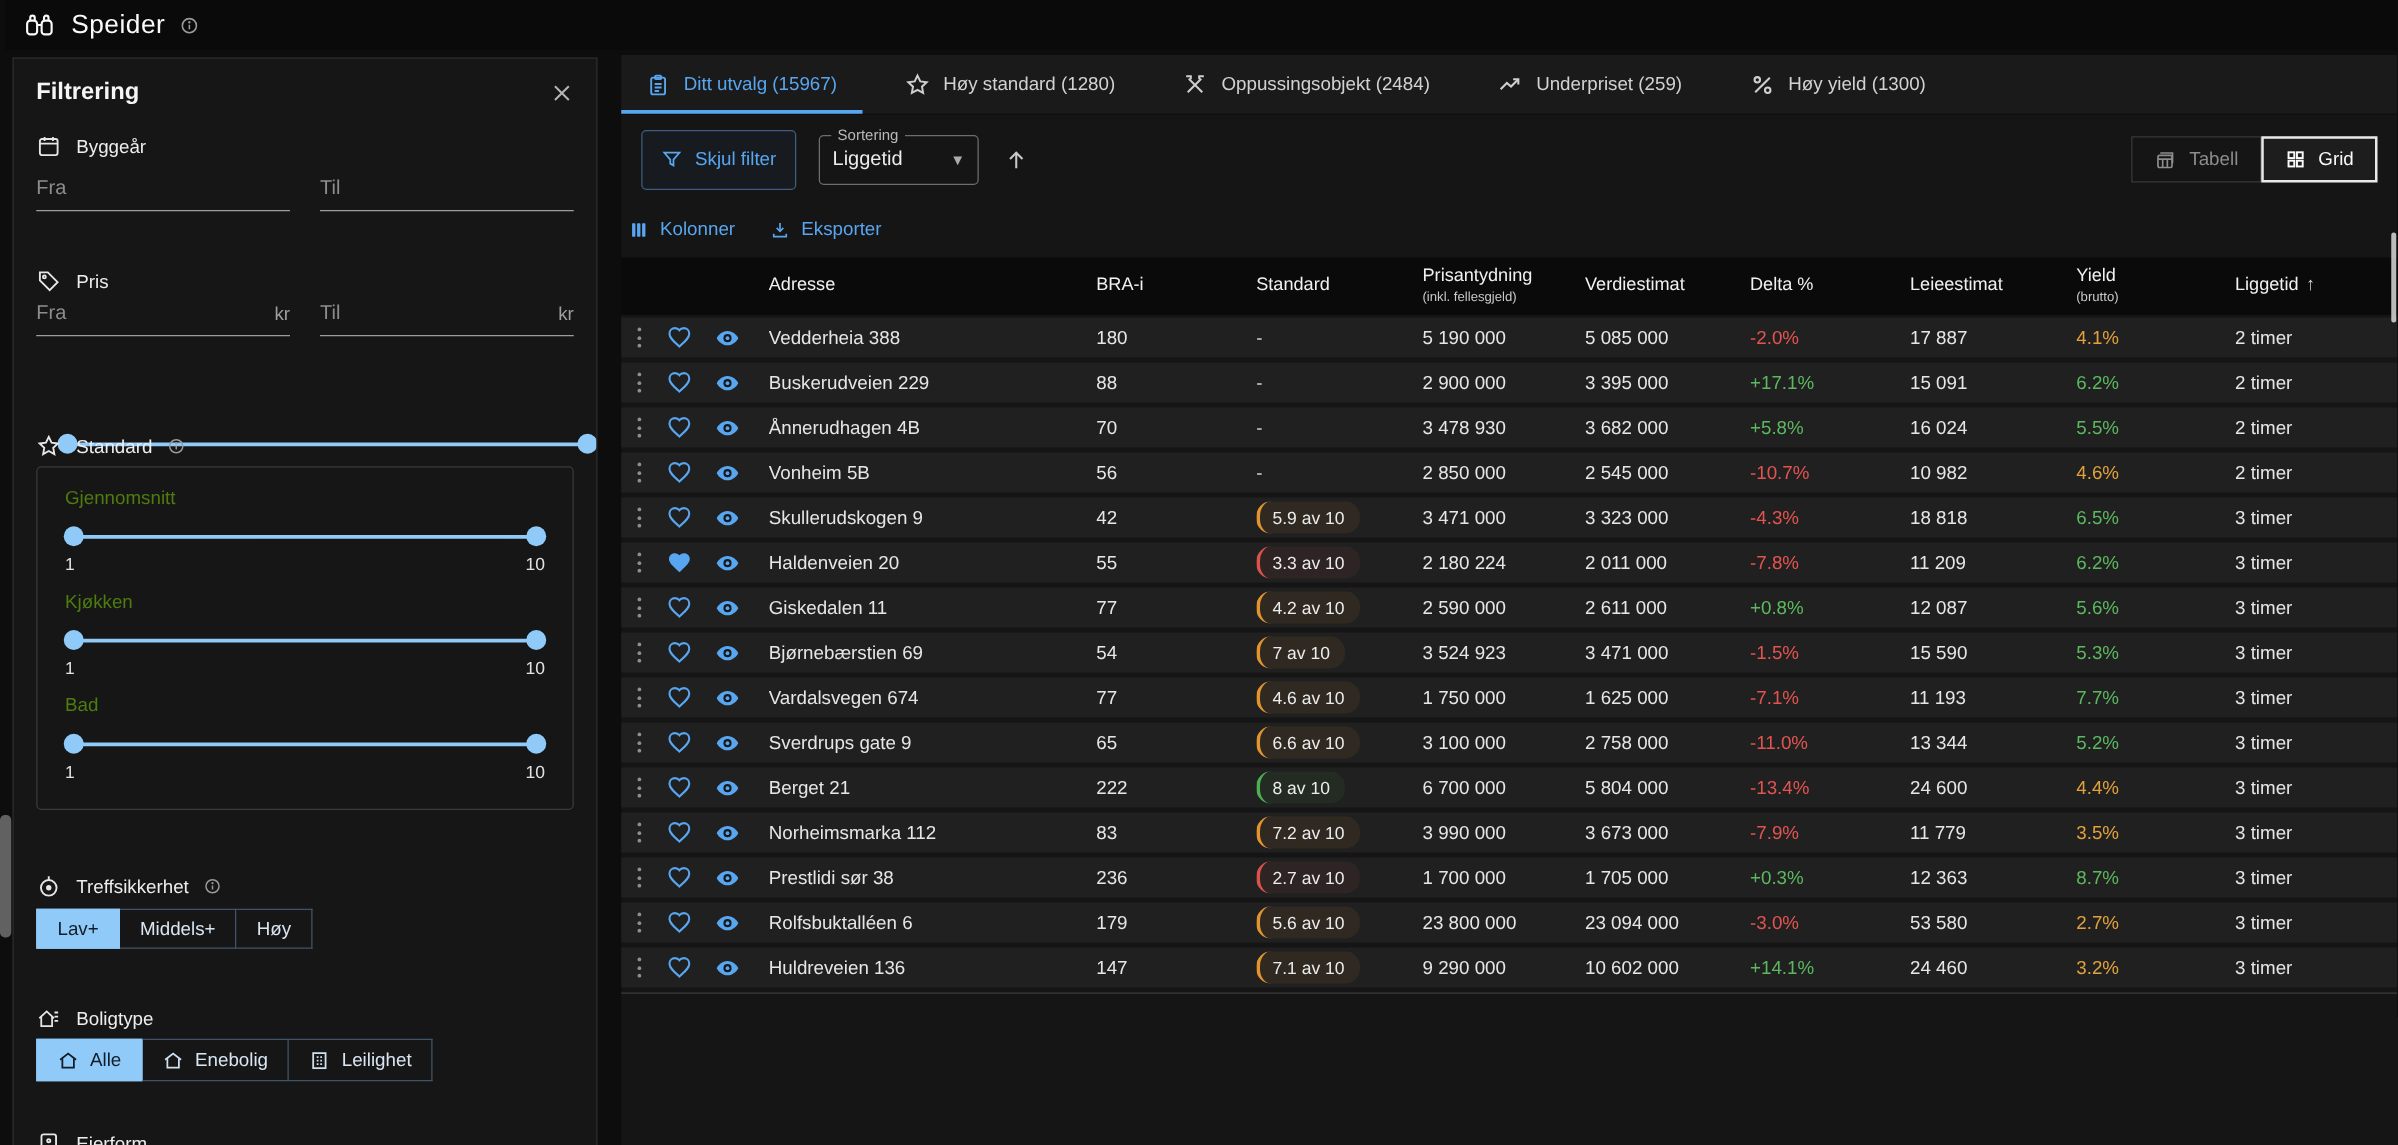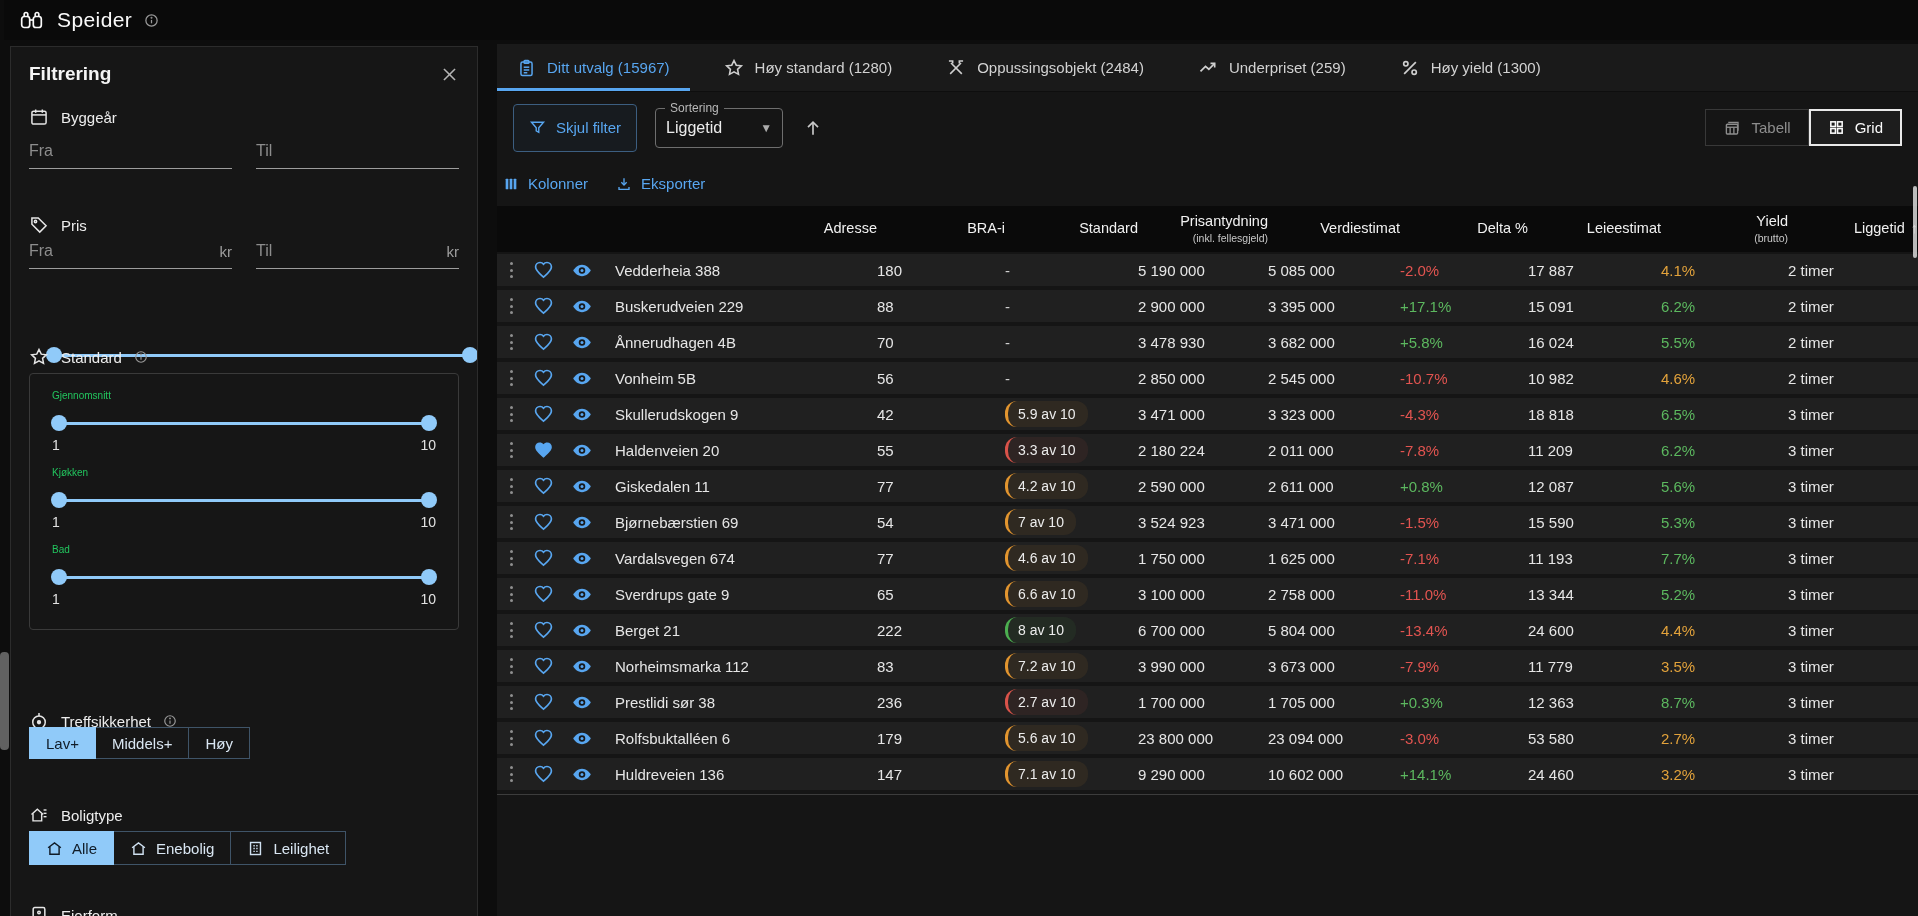--- a/index.html
+++ b/index.html
@@ -30,21 +30,21 @@
                    color:#e8e8e8; font-family:"Liberation Sans",sans-serif; }
   .u-input input::placeholder { color:#8d8d8d; }
   .u-input .unit { position:absolute; right:0; bottom:8px; font-size:15px; color:#9f9f9f; }
   .slider { position:relative; height:16px; }
   .slider::before { content:""; position:absolute; left:2px; right:2px; top:6.5px; height:3px;
                     background:var(--light-blue); border-radius:2px; }
   .slider .h { position:absolute; top:0; width:16px; height:16px; border-radius:50%; background:var(--light-blue); }
   .slider .h.l { left:-1px; } .slider .h.r { right:-1px; }
   .minmax { display:flex; justify-content:space-between; font-size:14px; color:#e2e2e2; margin-top:6px; }
   .std-box { border:1px solid #3a3a3a; border-radius:4px; padding:16px 22px 8px 22px; }
-  .std-slider-label { font-size:10px; color:#22c55e; margin-bottom:14px; }
+  .std-slider-label { font-size:15px; color:#4d7c0f; margin-bottom:14px; }
   .std-group { margin-bottom:14px; }
   .btn-group { display:inline-flex; }
   .opt-btn { display:inline-flex; align-items:center; gap:9px; height:32px; padding:0 16px;
              border:1px solid #3f5468; color:#d9e6f2; font-size:15px; cursor:pointer; background:transparent; }
   .opt-btn + .opt-btn { border-left:none; }
   .opt-btn.active { background:var(--light-blue); color:#101c28; border-color:var(--light-blue); }
   .opt-btn.active .ic { color:#101c28; }
   .opt-btn .ic { color:#cfe0f0; }
   .bolig .opt-btn { height:34px; }
 
@@ -78,21 +78,21 @@
   .view-btn.inactive { color:#8d8d8d; border:1px solid #383838; }
   .view-btn.inactive .ic { color:#8d8d8d; }
   .view-btn.active { color:#fafafa; border:2px solid #e9e9e9; background:#1d1d1d; }
 
   .actions-row { display:flex; gap:28px; margin:25px 0 0 6px; }
   .link-btn { display:inline-flex; align-items:center; gap:9px; color:var(--accent-blue); font-size:15px; cursor:pointer; }
 
   .tgrid { display:grid; grid-template-columns:118px 262px 128px 133px 130px 132px 128px 133px 127px 1fr;
            align-items:center; }
   .thead { height:46px; background:#0a0a0a; margin-top:14px; font-size:14.5px; color:#f1f1f1; }
-  .thead .hcell { line-height:1.1;text-align:right; }
+  .thead .hcell { line-height:1.1; }
   .thead .sub { font-size:10.5px; color:#c9c9c9; margin-top:3px; }
   .sort-arrow { color:#d8d8d8; margin-left:6px; }
   .tbody { margin-top:2px; }
   .trow { height:32px; background:#202020; margin-bottom:4px; font-size:15px; color:#e6e6e6; }
   .cell { overflow:hidden; white-space:nowrap; }
   .ctrl { display:flex; align-items:center; gap:15px; padding-left:9px; }
   .dots { display:flex; flex-direction:column; align-items:center; cursor:pointer; padding:2px 4px; }
   .dots i { width:3px; height:3px; border-radius:50%; background:#8f8f8f; display:block; margin:1.6px 0; }
   .icon-btn { cursor:pointer; display:inline-flex; }
   .badge { display:inline-flex; align-items:center; height:26px; padding:0 12px 0 10px;
@@ -237,21 +237,21 @@
           <span class="h l"></span>
           <span class="h r"></span>
         </div>
         <div class="minmax">
           <span>1</span>
           <span>10</span>
         </div>
       </div>
     </div>
 
-    <div class="sec" style="top:652px;margin-top:12px;">
+    <div class="sec" style="top:652px;">
       <div class="sec-label">
         <span class="ic">
           <svg width="20" height="20" viewBox="0 0 24 24" fill="none" stroke="currentColor" stroke-width="1.8">
             <circle cx="12" cy="13.5" r="7.5"></circle>
               <circle cx="12" cy="13.5" r="1.7" fill="currentColor"></circle>
               <path d="M12 6V2.5"></path>
           </svg>
         </span>
         <span>Treffsikkerhet</span>
         <span class="info-ic">

